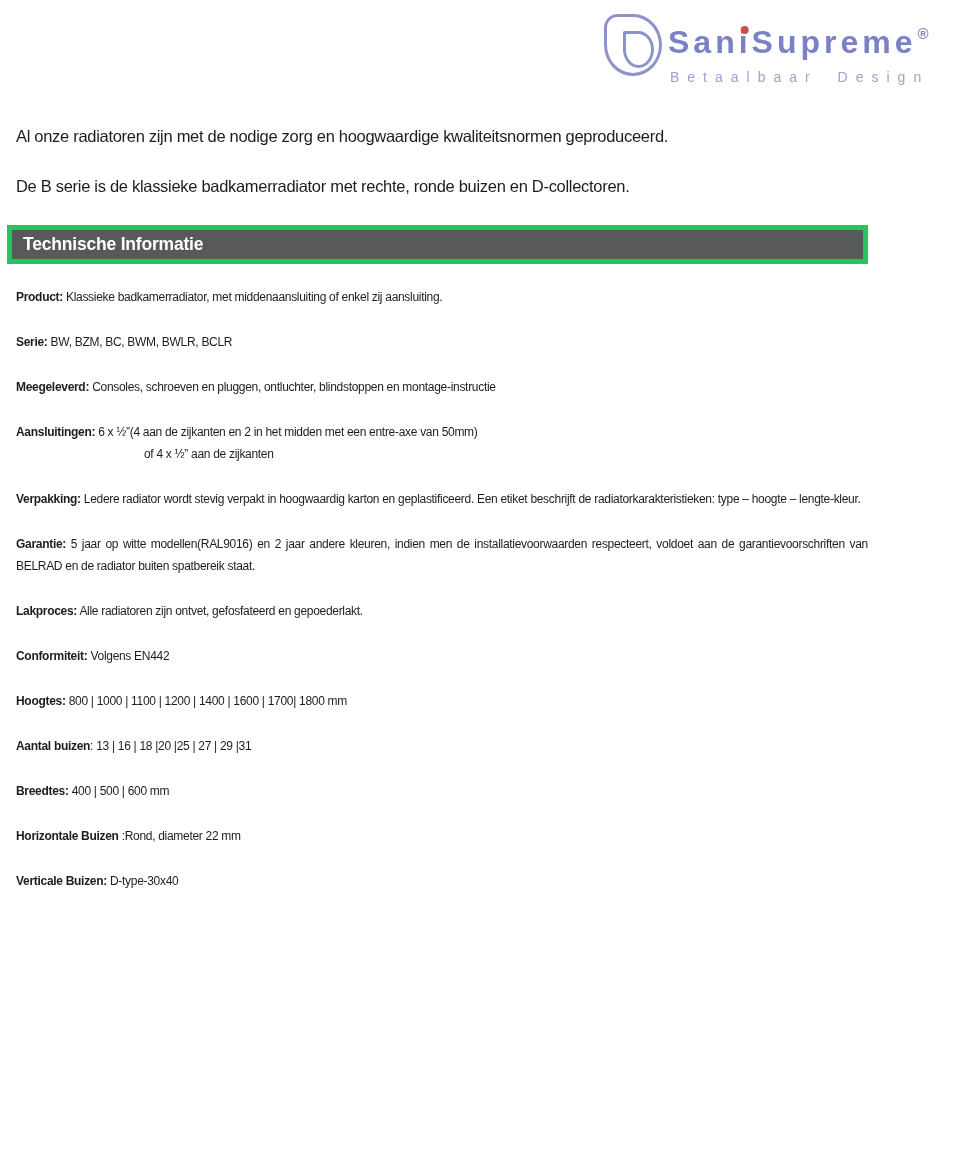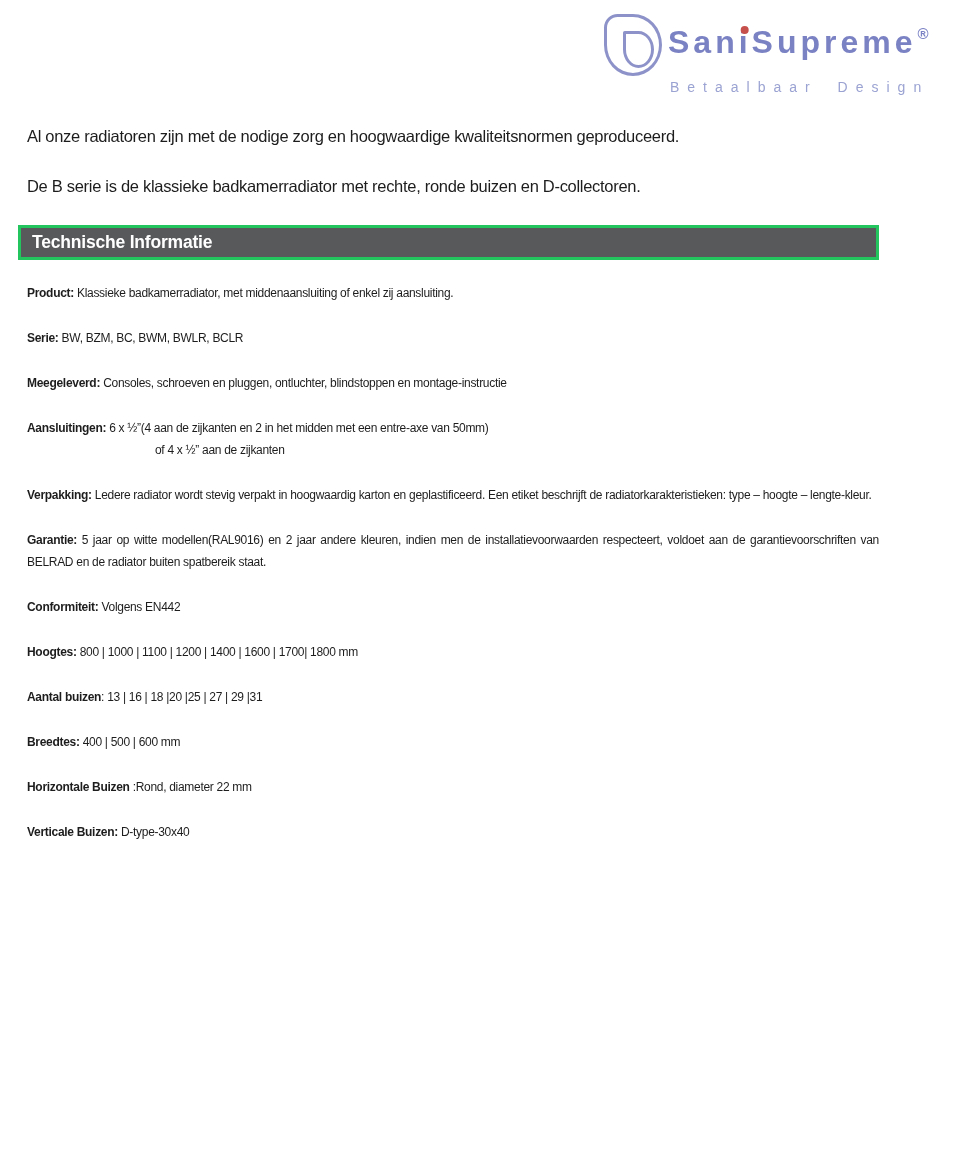--- a/index.html
+++ b/index.html
@@ -33,39 +33,39 @@
     font-size: 32px; font-weight: 700; color: #7b82c4;
     letter-spacing: 4px; line-height: 32px; white-space: nowrap;
   }
   .brand-i { position: relative; display: inline-block; }
   .i-dot {
     position: absolute; left: 50%; top: 0px; transform: translateX(-54%);
     width: 8px; height: 8px; border-radius: 50%; background: #c6504b;
   }
   .brand-reg { font-size: 15px; vertical-align: 14px; letter-spacing: 0; margin-left: 1px; }
   .tagline {
-    margin-top: 21px; padding-left: 2px;
+    margin-top: 11px; padding-left: 2px;
     font-size: 14px; color: #9ba3d2;
     letter-spacing: 8px; word-spacing: 8px; white-space: nowrap;
   }
 
   
-  main { padding: 125px 0 0 27px; width: 852px; }
+  main { padding: 125px 0 0 16px; width: 852px; }
   p { margin: 0; }
   .intro {
     font-size: 16.5px; line-height: 22px; letter-spacing: -0.3px;
     margin: 0 0 28px 0;
   }
 
   
   .section-bar {
     box-sizing: border-box;
     width: 861px; margin: 9px 0 22px -9px;
     background: #58595b;
-    border: 3px solid #22c55e;
+    border: 5px solid #22c55e;
     padding: 3px 8px 4px 11px;
   }
   .section-bar span {
     color: #ffffff; font-weight: 700; font-size: 17.5px;
     letter-spacing: -0.2px; line-height: 22px;
   }
 
   
   .spec-row { margin: 0 0 23px 0; }
   .spec-line {
@@ -124,20 +124,24 @@
   <div class="spec-row">
     <p class="spec-line justify"><strong class="spec-label">Verpakking:</strong><span class="spec-value"> Ledere radiator wordt stevig verpakt in hoogwaardig karton en geplastificeerd. Een etiket beschrijft de radiatorkarakteristieken: type – hoogte – lengte-kleur.</span></p>
 
   </div>
 
   <div class="spec-row">
     <p class="spec-line justify"><strong class="spec-label">Garantie:</strong><span class="spec-value"> 5 jaar op witte modellen(RAL9016) en 2 jaar andere kleuren, indien men de installatievoorwaarden respecteert, voldoet aan de garantievoorschriften van BELRAD en de radiator buiten spatbereik staat.</span></p>
 
   </div>
 
+  <div class="spec-row">
+    <p class="spec-line"><strong class="spec-label">Lakproces:</strong><span class="spec-value"> Alle radiatoren zijn ontvet, gefosfateerd en gepoederlakt.</span></p>
+
+  </div>
 
 
 
 
   <div class="spec-row">
     <p class="spec-line"><strong class="spec-label">Conformiteit:</strong><span class="spec-value"> Volgens EN442</span></p>
 
   </div>
 
   <div class="spec-row">

